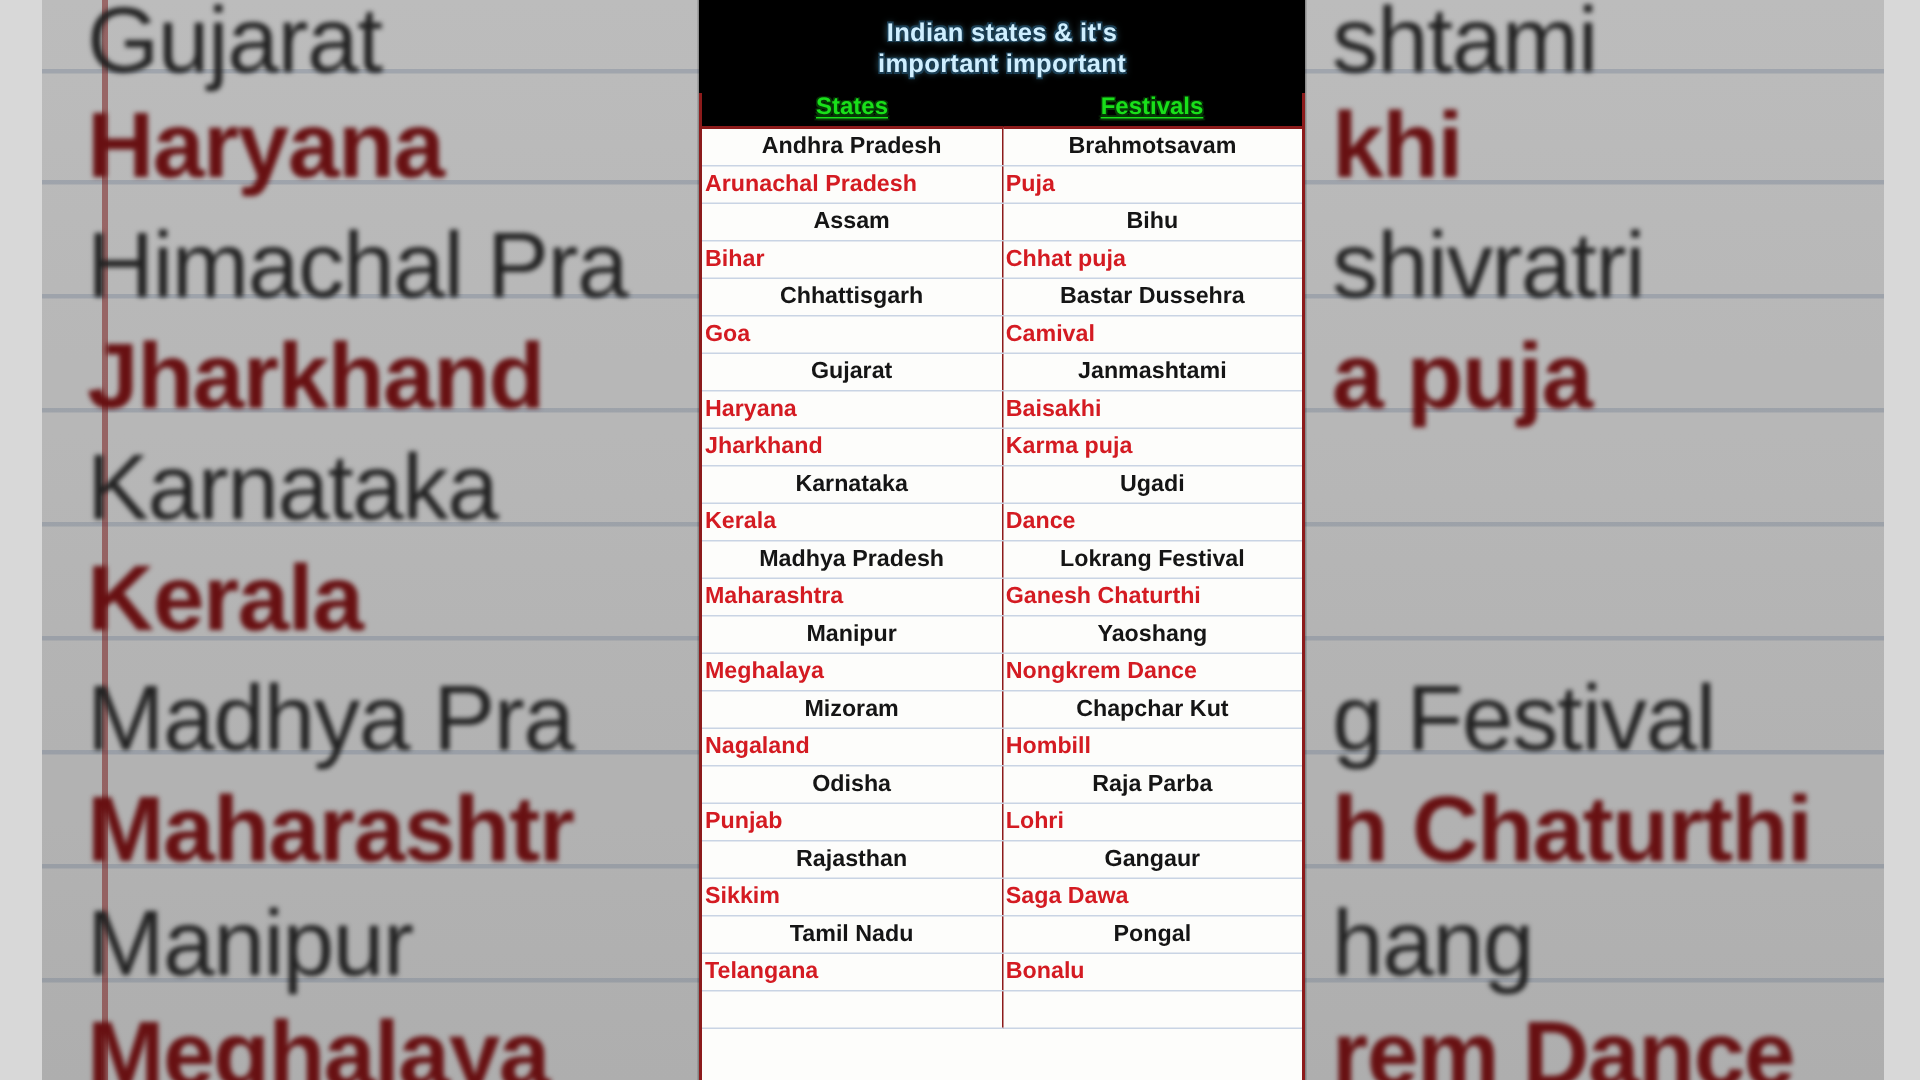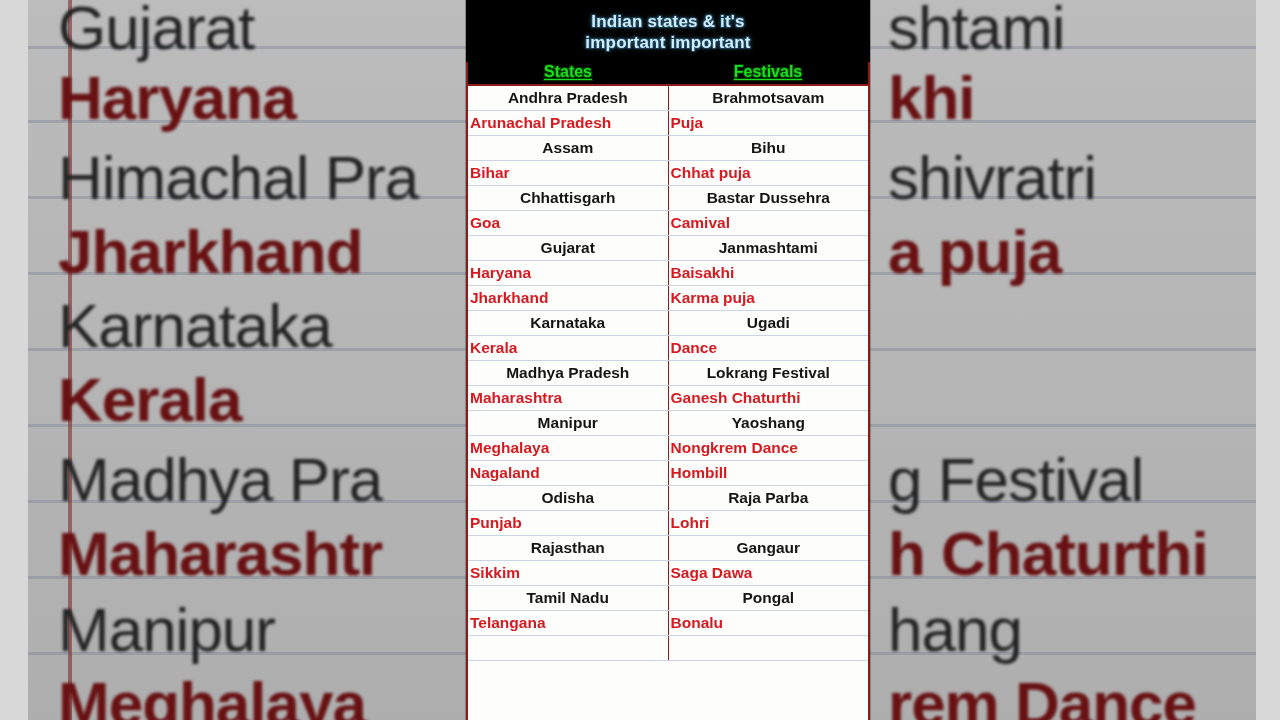--- a/index.html
+++ b/index.html
@@ -276,20 +276,24 @@
               <td class="col-fest">Ganesh Chaturthi</td>
             </tr>
             <tr class="row-dark">
               <td class="col-state">Manipur</td>
               <td class="col-fest">Yaoshang</td>
             </tr>
             <tr class="row-red">
               <td class="col-state">Meghalaya</td>
               <td class="col-fest">Nongkrem Dance</td>
             </tr>
+            <tr class="row-dark">
+              <td class="col-state">Mizoram</td>
+              <td class="col-fest">Chapchar Kut</td>
+            </tr>
             <tr class="row-red">
               <td class="col-state">Nagaland</td>
               <td class="col-fest">Hombill</td>
             </tr>
             <tr class="row-dark">
               <td class="col-state">Odisha</td>
               <td class="col-fest">Raja Parba</td>
             </tr>
             <tr class="row-red">
               <td class="col-state">Punjab</td>

